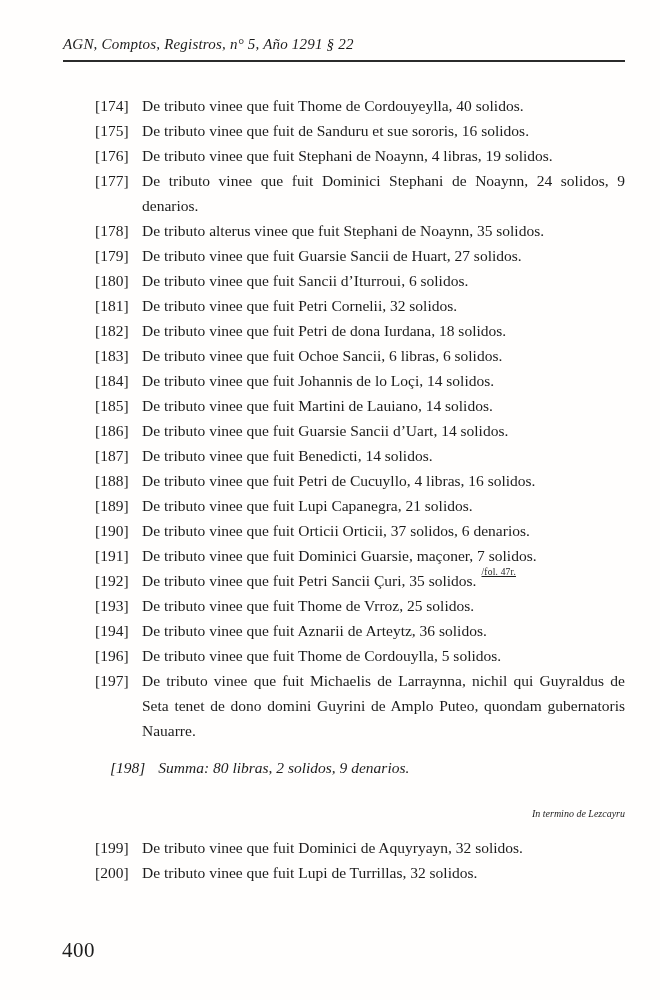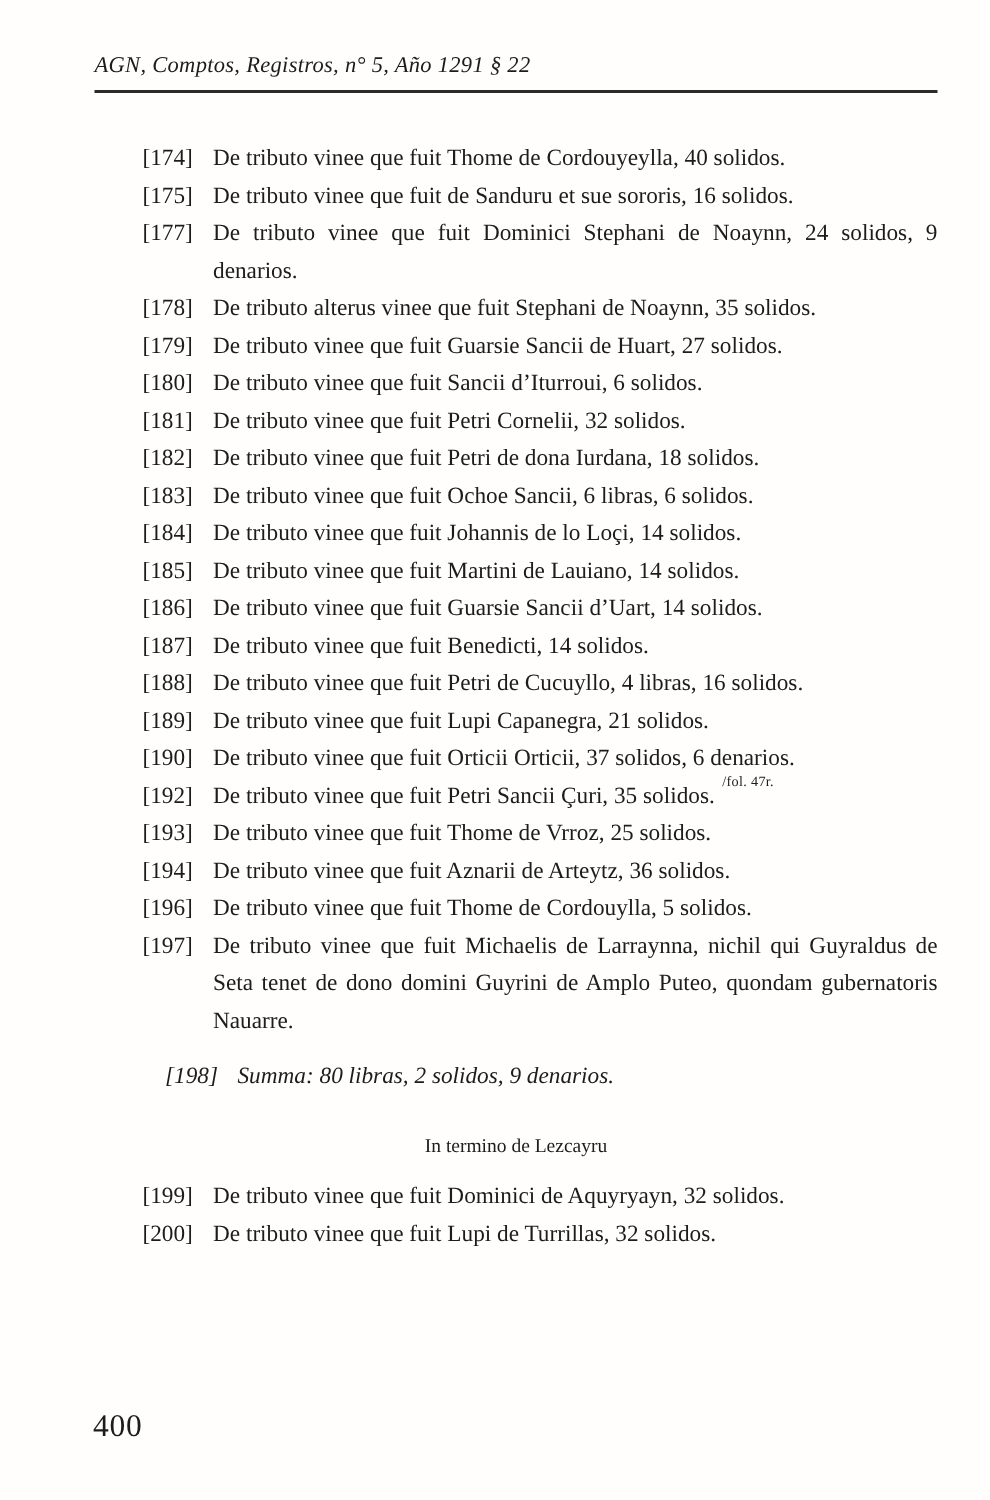--- a/index.html
+++ b/index.html
@@ -36,34 +36,36 @@
   }
   .entry .num { flex: none; width: 47px; }
   .entry .txt { flex: 1; text-align: justify; }
   .folio {
     font-size: 9.5px;
     line-height: 0;
     position: relative;
     top: -5px;
     margin-left: 5px;
     letter-spacing: 0.2px;
+    text-decoration: underline;
   }
   .summa {
     margin-top: 12px;
     padding-left: 47px;
     font-size: 15.5px;
     line-height: 25px;
     font-style: italic;
   }
   .summa .num { margin-right: 13px; }
   .section-heading {
     margin-top: 21px;
     margin-bottom: 9px;
-    text-align: center;
-    font-size: 13px;
+    text-align: right;
+    font-style: italic;
+    font-size: 10px;
     line-height: 25px;
   }
   .entries.second { margin-top: 0; }
   .page-number {
     position: absolute;
     left: 62px;
     top: 938px;
     font-size: 21px;
     letter-spacing: 0.5px;
   }
@@ -83,20 +85,24 @@
       <div class="entry">
         <span class="num">[174]</span>
         <span class="txt"><span>De tributo vinee que fuit Thome de Cordouyeylla, 40 solidos.</span><sup class="folio"></sup></span>
       </div>
 
       <div class="entry">
         <span class="num">[175]</span>
         <span class="txt"><span>De tributo vinee que fuit de Sanduru et sue sororis, 16 solidos.</span><sup class="folio"></sup></span>
       </div>
 
+      <div class="entry">
+        <span class="num">[176]</span>
+        <span class="txt"><span>De tributo vinee que fuit Stephani de Noaynn, 4 libras, 19 solidos.</span><sup class="folio"></sup></span>
+      </div>
 
       <div class="entry">
         <span class="num">[177]</span>
         <span class="txt"><span>De tributo vinee que fuit Dominici Stephani de Noaynn, 24 solidos, 9 denarios.</span><sup class="folio"></sup></span>
       </div>
 
       <div class="entry">
         <span class="num">[178]</span>
         <span class="txt"><span>De tributo alterus vinee que fuit Stephani de Noaynn, 35 solidos.</span><sup class="folio"></sup></span>
       </div>
@@ -154,20 +160,24 @@
       <div class="entry">
         <span class="num">[189]</span>
         <span class="txt"><span>De tributo vinee que fuit Lupi Capanegra, 21 solidos.</span><sup class="folio"></sup></span>
       </div>
 
       <div class="entry">
         <span class="num">[190]</span>
         <span class="txt"><span>De tributo vinee que fuit Orticii Orticii, 37 solidos, 6 denarios.</span><sup class="folio"></sup></span>
       </div>
 
+      <div class="entry">
+        <span class="num">[191]</span>
+        <span class="txt"><span>De tributo vinee que fuit Dominici Guarsie, maçoner, 7 solidos.</span><sup class="folio"></sup></span>
+      </div>
 
       <div class="entry">
         <span class="num">[192]</span>
         <span class="txt"><span>De tributo vinee que fuit Petri Sancii Çuri, 35 solidos.</span><sup class="folio">/fol. 47r.</sup></span>
       </div>
 
       <div class="entry">
         <span class="num">[193]</span>
         <span class="txt"><span>De tributo vinee que fuit Thome de Vrroz, 25 solidos.</span><sup class="folio"></sup></span>
       </div>

